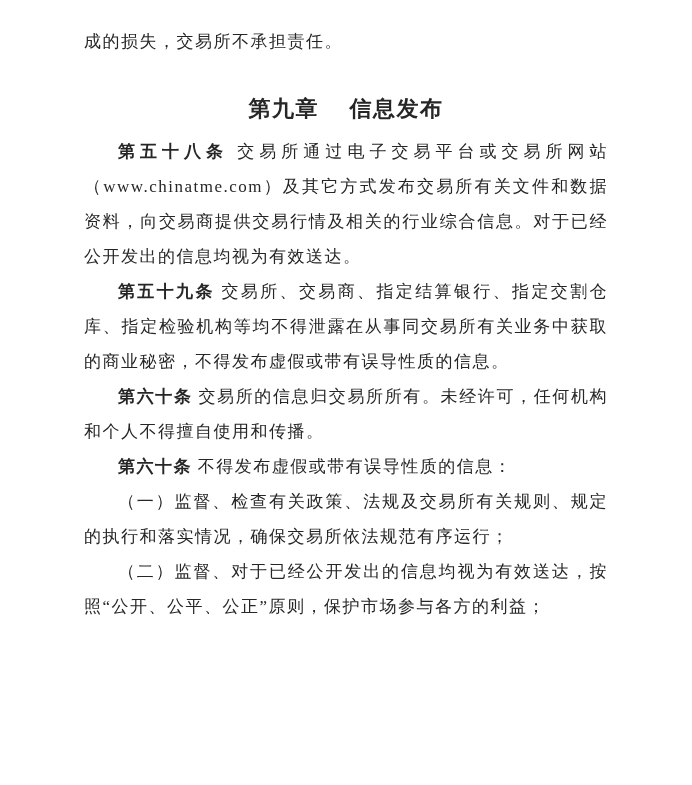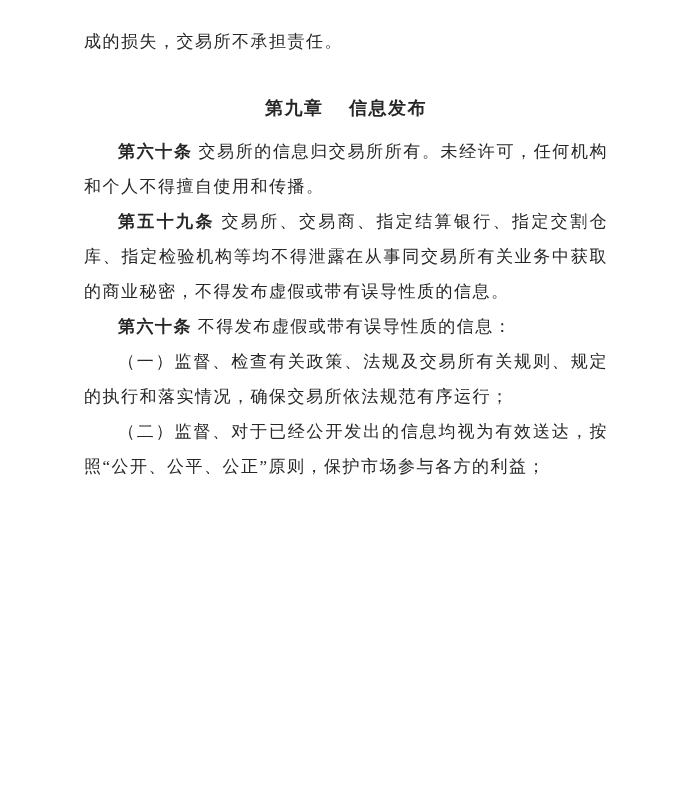--- a/index.html
+++ b/index.html
@@ -25,37 +25,38 @@
   }
   .doc-body p {
     margin: 0;
     text-indent: 2em;
   }
   .doc-body p.no-indent {
     text-indent: 0;
   }
   .doc-body h2.chapter-heading {
     margin: 32px 0 8px 0;
-    font-size: 18px;
+    font-size: 22px;
     font-weight: bold;
     text-align: center;
     text-indent: 0;
     line-height: 35px;
     letter-spacing: 1.5px;
   }
   .article-number {
     font-weight: bold;
   }
 </style>
 </head>
 <body>
 
 <div class="page">
   <div class="doc-body" id="doc-body">
       <p class="no-indent">成的损失，交易所不承担责任。</p>
       <h2 class="chapter-heading">第九章　 信息发布</h2>
+      <p><span class="article-number">第五十八条</span> <span>交易所通过电子交易平台或交易所网站（www.chinatme.com）及其它方式发布交易所有关文件和数据资料，向交易商提供交易行情及相关的行业综合信息。对于已经公开发出的信息均视为有效送达。</span></p>
+      <p><span class="article-number">第五十九条</span> <span>交易所、交易商、指定结算银行、指定交割仓库、指定检验机构等均不得泄露在从事同交易所有关业务中获取的商业秘密，不得发布虚假或带有误导性质的信息。</span></p>
       <p><span class="article-number">第六十条</span> <span>交易所的信息归交易所所有。未经许可，任何机构和个人不得擅自使用和传播。</span></p>
-      <p><span class="article-number">第五十九条</span> <span>交易所、交易商、指定结算银行、指定交割仓库、指定检验机构等均不得泄露在从事同交易所有关业务中获取的商业秘密，不得发布虚假或带有误导性质的信息。</span></p>
       <p><span class="article-number">第六十条</span> <span>不得发布虚假或带有误导性质的信息：</span></p>
       <p>（一）监督、检查有关政策、法规及交易所有关规则、规定的执行和落实情况，确保交易所依法规范有序运行；</p>
       <p>（二）监督、对于已经公开发出的信息均视为有效送达，按照“公开、公平、公正”原则，保护市场参与各方的利益；</p>
     </div>
 </div>
 
 </body></html>

